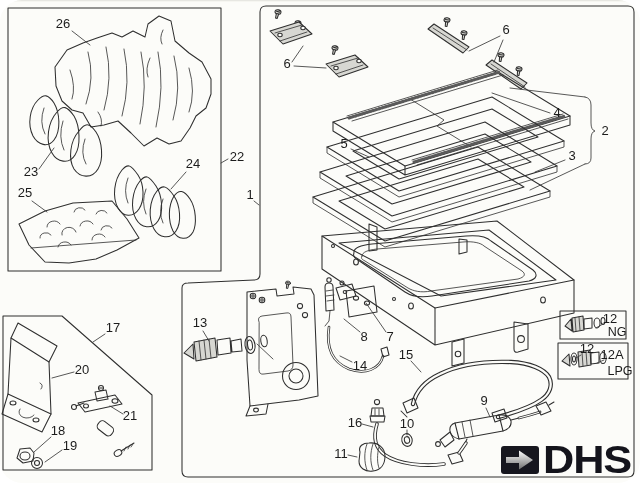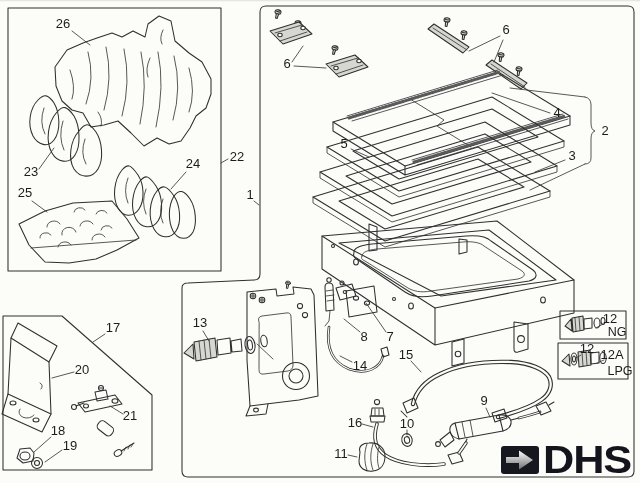--- a/index.html
+++ b/index.html
@@ -1,17 +1,17 @@
 <!DOCTYPE html>
 <html><head>
 <meta charset="utf-8">
 <style>
   html,body{margin:0;padding:0;background:#ffffff;}
   .stage{position:relative;width:640px;height:483px;background:#fcfcf9;overflow:hidden;
-         font-family:"Liberation Sans", sans-serif;}
+         font-family:"Liberation Sans", sans-serif;border-radius:22px;}
   svg{position:absolute;left:0;top:0;}
   svg .ln{stroke:#2f2f2f;stroke-width:1.05;fill:none;stroke-linecap:round;stroke-linejoin:round;}
   svg .thin{stroke:#3a3a3a;stroke-width:0.85;fill:none;}
   svg .fillg{fill:#d7d7d2;}
   svg text.callout{font-family:"Liberation Sans", sans-serif;font-size:13px;fill:#1c1c1c;
                    stroke:none;text-anchor:middle;}
   svg text.fuel{font-family:"Liberation Sans", sans-serif;font-size:12.5px;fill:#1c1c1c;
                 stroke:none;text-anchor:middle;}
   svg text.brand{font-family:"Liberation Sans", sans-serif;font-size:38px;font-weight:bold;
                  fill:#14141c;stroke:none;letter-spacing:-1px;}

